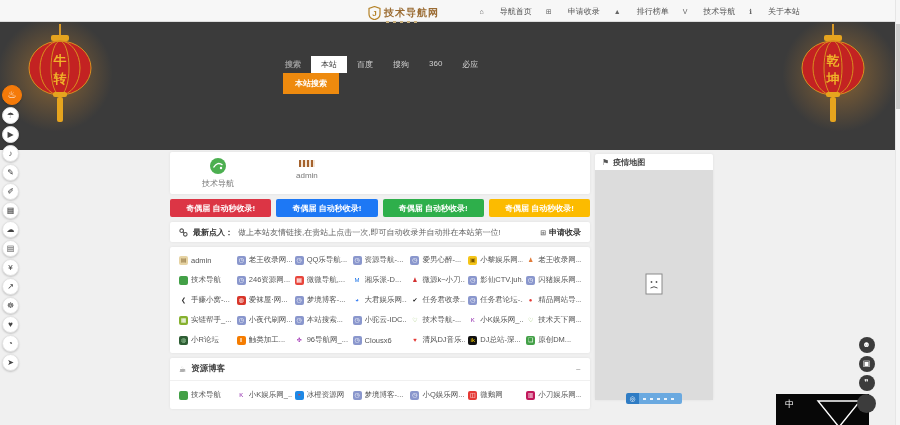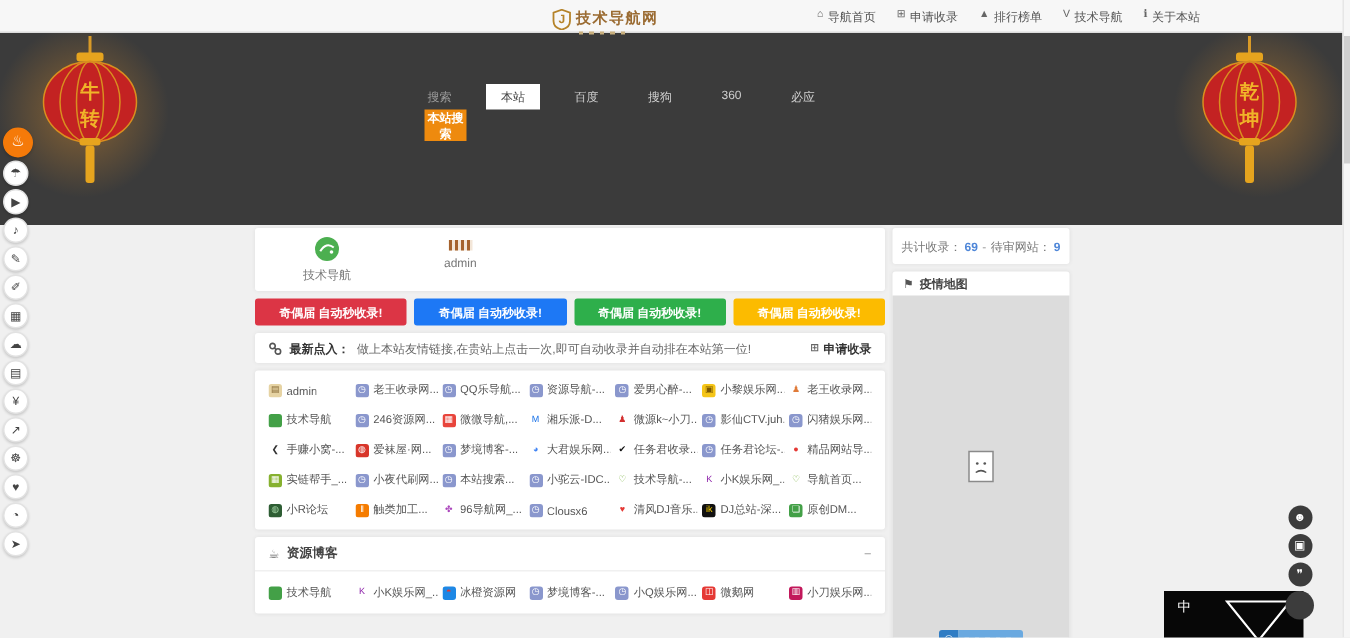--- a/index.html
+++ b/index.html
@@ -9,42 +9,42 @@
     font-family:"Liberation Sans","DejaVu Sans",sans-serif; color:#444;
   }
   
   .topbar { position:absolute; top:0; left:0; right:0; height:22px; background:#f7f7f7;
             border-bottom:1px solid #dcdcdc; z-index:5; }
   .logo { position:absolute; left:368px; top:2px; display:flex; align-items:center; gap:3px; cursor:pointer; }
   .logo-title { font-size:10px; font-weight:bold; color:#9b6c33; letter-spacing:1px; }
   .logo-sub { display:block; width:34px; height:2px; margin:1px 0 0 2px;
               background:repeating-linear-gradient(90deg,#c9b07e 0 3px,transparent 3px 7px); }
   .topmenu { position:absolute; right:100px; top:0; height:22px; display:flex; align-items:center; gap:14px; }
-  .topmenu-item { display:flex; gap:3px; font-size:8px; color:#555;
+  .topmenu-item { display:flex; align-items:center; gap:16px; font-size:8px; color:#555;
                   text-decoration:none; cursor:pointer; white-space:nowrap; }
   .tm-ico { font-size:7px; color:#666; line-height:1; }
   
   .hero { position:absolute; top:22px; left:0; right:5px; height:128px; background:#3b3b3b; }
   .glow { position:absolute; width:120px; height:120px; border-radius:50%;
           background:radial-gradient(circle,rgba(255,160,40,.40),rgba(255,160,40,0) 68%); }
   .glow-l { left:-5px; top:-8px; } .glow-r { right:-5px; top:-8px; }
   .lantern { position:absolute; top:2px; }
   .lantern-l { left:18px; } .lantern-r { right:20px; }
   .lantern text { font-size:13px; font-weight:bold; fill:#f0b429; text-anchor:middle; }
   .searchbox { position:absolute; left:283px; top:36px; width:330px; }
   .tabs-row { display:flex; align-items:flex-end; height:15px; font-size:8px; }
-  .search-lbl { color:#9a9a9a; padding:0 10px 3px 2px; }
+  .search-lbl { color:#9a9a9a; padding:0 10px 3px 2px;font-weight:bold; }
   .tabs { display:flex; }
-  .tab { padding:3px 10px; color:#cfcfcf; cursor:pointer;margin-left:13px; }
+  .tab { padding:3px 10px; color:#cfcfcf; cursor:pointer; }
   .tabs .tab:first-of-type { background:#fff; color:#444; }
   .search-bar { display:flex; height:21px; }
   .search-input { flex:1; border:0; background:#e7e7e7; padding:0 8px; font-size:8px; color:#666;
                   font-family:inherit; outline:none; }
   .search-input::placeholder { color:#9a9a9a; }
-  .search-btn { width:28px; border:0; background:#ee8a0e; color:#fff; font-size:8px; font-weight:bold;
+  .search-btn { width:56px; border:0; background:#ee8a0e; color:#fff; font-size:8px; font-weight:bold;
                 cursor:pointer; font-family:inherit; }
   
   .dock { position:absolute; left:2px; top:85px; width:22px; display:flex; flex-direction:column;
           align-items:flex-start; gap:2px; z-index:9; }
   .dock-btn { width:17px; height:17px; border-radius:50%; background:#fff; border:1px solid #e2e2e2;
               box-shadow:0 1px 2px rgba(0,0,0,.18); color:#444; font-size:8px; line-height:1;
               display:flex; align-items:center; justify-content:center; cursor:pointer; padding:0; }
   .dock .dock-btn:first-of-type { width:20px; height:20px; background:#f57a09; border-color:#f57a09;
                                   color:#fff; font-size:10px; }
   
@@ -419,21 +419,21 @@
           <span class="cell-label">技术导航-...</span>
         </a>
 
         <a class="cell">
           <span class="fav" style="background: rgb(255, 255, 255); color: rgb(142, 36, 170);">K</span>
           <span class="cell-label">小K娱乐网_...</span>
         </a>
 
         <a class="cell">
           <span class="fav" style="background: rgb(255, 255, 255); color: rgb(124, 179, 66);">♡</span>
-          <span class="cell-label">导航首页...</span>
+          <span class="cell-label">技术天下网...</span>
         </a>
 
         <a class="cell">
           <span class="fav" style="background: rgb(46, 93, 52); color: rgb(165, 214, 167);">◍</span>
           <span class="cell-label">小R论坛</span>
         </a>
 
         <a class="cell">
           <span class="fav" style="background: rgb(245, 124, 0);">‖</span>
           <span class="cell-label">触类加工...</span>
@@ -505,27 +505,20 @@
 
           <a class="cell">
             <span class="fav" style="background: rgb(194, 24, 91);">▥</span>
             <span class="cell-label">小刀娱乐网...</span>
           </a>
         </div>
     </div>
   </main>
 
   <aside class="sidebar">
-    <div class="card stats-card">
-      <span>共计收录：</span>
-      <b class="num">69</b>
-      <span class="sep">-</span>
-      <span>待审网站：</span>
-      <b class="num">9</b>
-    </div>
     <div class="card map-card">
       <div class="map-head">
         <span class="map-ico">⚑</span>
         <span>疫情地图</span>
       </div>
       <div class="map-body">
         <svg class="broken-img" width="18" height="22" viewBox="0 0 18 22">
           <rect x="1" y="1" width="16" height="20" fill="#ffffff" stroke="#8a8a8a"></rect>
           <circle cx="6.5" cy="9" r="0.9" fill="#555"></circle>
           <circle cx="11.5" cy="9" r="0.9" fill="#555"></circle>

